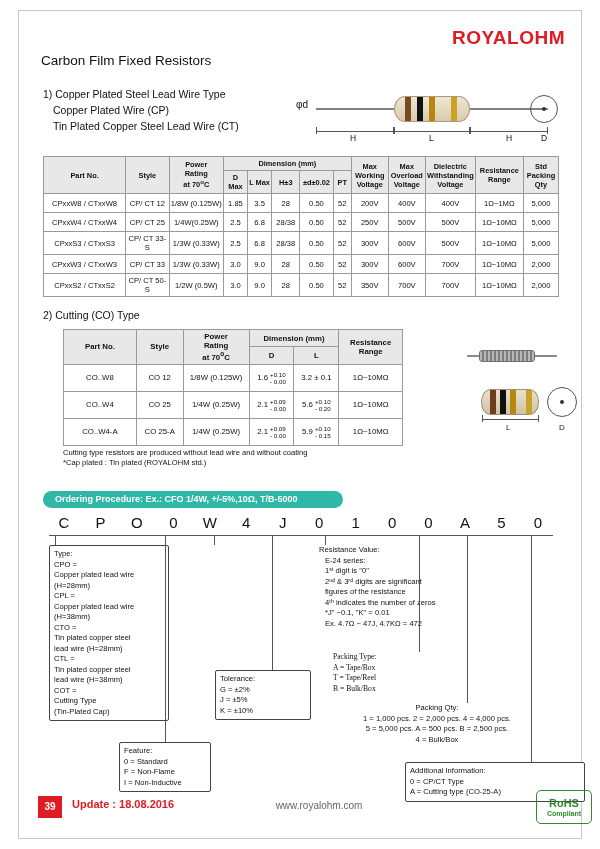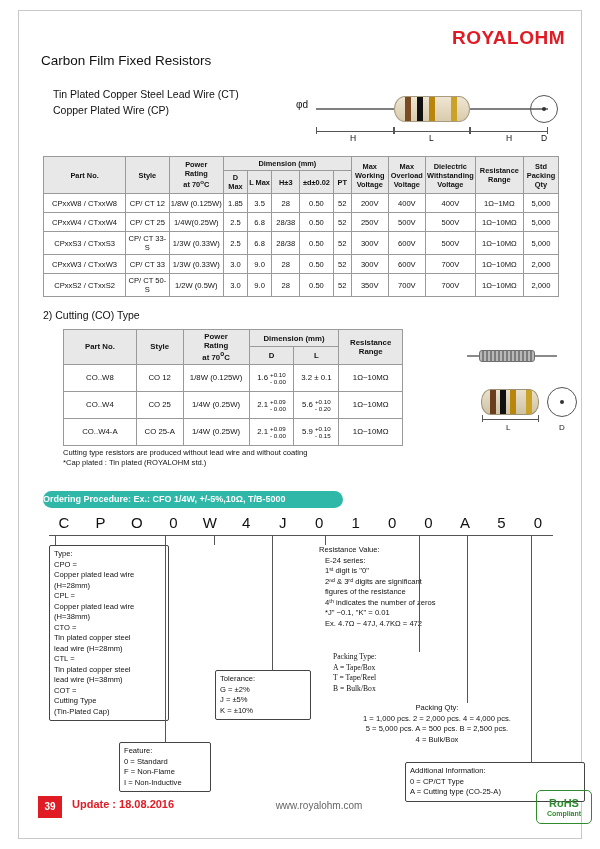--- a/index.html
+++ b/index.html
@@ -178,21 +178,21 @@
   .order-banner {
     position: absolute;
     left: 24px; top: 480px;
     width: 300px; height: 17px;
     background: #2fb7a8;
     border-radius: 9px;
     color: #fff;
     font-size: 9px;
     font-weight: bold;
     line-height: 17px;
-    padding-left: 0;
+    padding-left: 12px;
   }
   .code-row {
     position: absolute;
     left: 24px; top: 503px;
     width: 516px;
     display: flex;
     justify-content: space-between;
     font-size: 15px;
     color: #111;
     padding: 0 8px;
@@ -258,22 +258,23 @@
 </style>
 </head>
 <body>
 
 <div class="page">
 
   <div class="brand">ROYALOHM</div>
   <div class="page-title">Carbon Film Fixed Resistors</div>
 
   <div class="sec1-head">
+    <div>1) Copper Plated Steel Lead Wire Type</div>
+    <div style="padding-left:10px">Copper Plated Wire (CP)</div>
     <div style="padding-left:10px">Tin Plated Copper Steel Lead Wire (CT)</div>
-    <div style="padding-left:10px">Copper Plated Wire (CP)</div>
   </div>
 
   <div class="res-diagram">
     <div class="phi-label">φd</div>
     <div class="lead lead-l"></div>
     <div class="lead lead-r"></div>
     <div class="body-res">
       <div class="band b1"></div>
       <div class="band b2"></div>
       <div class="band b3"></div>

